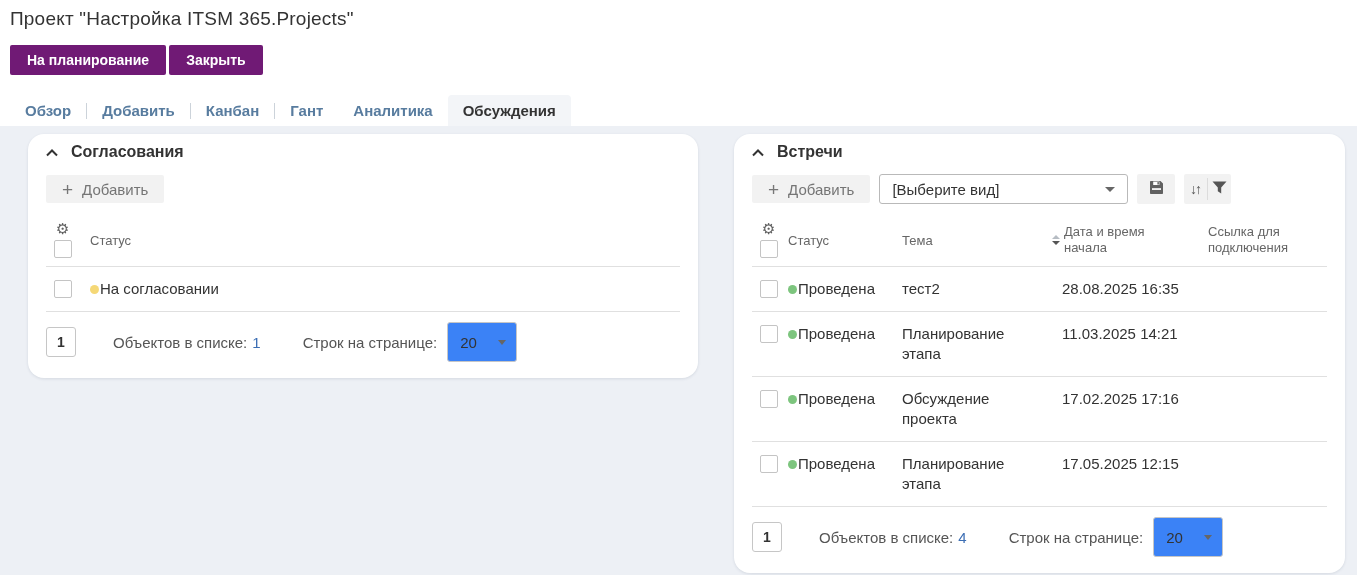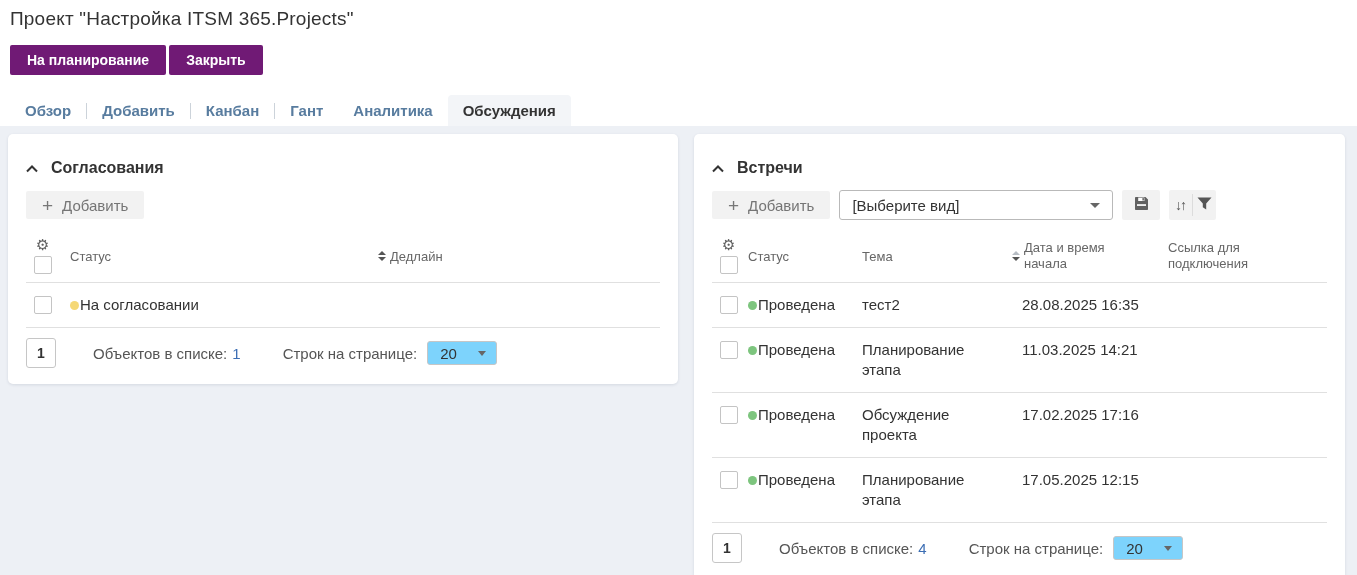--- a/index.html
+++ b/index.html
@@ -16,35 +16,35 @@
   
   .tabs { margin-top:20px; display:flex; align-items:stretch; height:31px; }
   .tab { display:flex; align-items:center; padding:0 15px; font-size:15px; font-weight:700;
     color:#587c9f; cursor:pointer; }
   .tab.active { background:#f3f5f8; color:#333; border-radius:4px 4px 0 0; }
   .tab-sep { width:1px; height:16px; background:#ccd3da; align-self:center; }
 
   
   .content { background:#edf0f5; padding:8px 12px 18px 8px; display:flex; gap:16px;
     align-items:flex-start; height:calc(575px - 121px); }
-  .panel { background:#fff; border-radius:5px; box-shadow:0 1px 3px rgba(40,60,90,.12);
-    padding-top:24px; }
+  .panel { background:#fff; border-radius:16px; box-shadow:0 1px 3px rgba(40,60,90,.12);
+    padding-top:8px;margin-left:20px; }
   .panel-approvals { width:670px; }
   .panel-meetings { flex:1; }
 
   .panel-head { display:flex; align-items:center; gap:13px; padding:0 18px; height:20px; }
   .chevron-btn { background:none; border:none; cursor:pointer; display:flex; padding:0; }
   .panel-title { font-size:16px; font-weight:700; color:#333; }
 
   .toolbar { margin-top:12px; padding:0 18px; display:flex; align-items:center; gap:9px; height:30px; }
   .add-btn { display:inline-flex; align-items:center; gap:9px; background:#f2f2f2; border:none;
     font-family:inherit; color:#757575; font-size:15px; height:28px; padding:0 16px;
     border-radius:2px; cursor:pointer; }
   .add-btn .plus { font-size:19px; line-height:1; color:#777; font-weight:400; }
-  .view-select { width:274px; height:30px; border:1px solid #b9b9b9; border-radius:3px;
+  .view-select { width:249px; height:30px; border:1px solid #b9b9b9; border-radius:3px;
     background:#fff; display:flex; align-items:center; justify-content:space-between;
     padding:0 12px; font-size:15px; color:#333; cursor:pointer; }
   .caret-down { width:0; height:0; border-left:5px solid transparent; border-right:5px solid transparent;
     border-top:5px solid #666; }
   .icon-btn { height:30px; background:#f2f2f2; border:none; border-radius:2px; cursor:pointer;
     display:flex; align-items:center; justify-content:center; }
   .save-btn { width:38px; }
   .btn-group { display:flex; align-items:stretch; background:#f2f2f2; border-radius:2px; height:30px; }
   .btn-group .icon-btn { width:23px; background:transparent; border-radius:0; }
   .btn-group .v-div { width:1px; background:#dcdcdc; margin:4px 0; }
@@ -79,22 +79,22 @@
   .date-cell { padding-left:10px; line-height:20px; }
 
   
   .pager { display:flex; align-items:center; padding:10px 18px 16px; font-size:15px; color:#555; }
   .page-num { width:30px; height:30px; border:1px solid #c6c6c6; border-radius:3px; background:#fff;
     display:flex; align-items:center; justify-content:center; font-size:14px; font-weight:700;
     color:#333; cursor:pointer; font-family:inherit; }
   .objects { margin-left:37px; }
   .count { color:#3c6eb4; margin-left:5px; }
   .rows-label { margin-left:42px; }
-  .rows-select { margin-left:10px; width:70px; height:24px; border:1px solid #c6c6c6; border-radius:3px;
-    background:#7dd3fc; display:flex; align-items:center; justify-content:space-between;
+  .rows-select { margin-left:10px; width:70px; height:40px; border:1px solid #c6c6c6; border-radius:3px;
+    background:#3b82f6; display:flex; align-items:center; justify-content:space-between;
     padding:0 10px 0 12px; font-size:15px; color:#333; cursor:pointer; }
   .rows-select .caret-down { border-left-width:4px; border-right-width:4px; }
 </style>
 </head>
 <body>
 
 <div class="page-header">
   <h1 class="page-title">Проект "Настройка ITSM 365.Projects"</h1>
 
   <div class="action-row">
@@ -135,27 +135,20 @@
         <span>Добавить</span>
       </button>
     </div>
 
     <div class="thead grid-approvals">
       <div class="col-config">
         <span class="gear">⚙︎</span>
         <span class="checkbox"></span>
       </div>
       <div>Статус</div>
-      <div class="th-sortable">
-        <span class="sort-icon">
-            <span class="tri-up"></span>
-            <span class="tri-down"></span>
-          </span>
-        <span>Дедлайн</span>
-      </div>
     </div>
     <hr class="row-div">
 
     <div class="trow grid-approvals">
       <div class="col-config">
           <span class="checkbox"></span>
         </div>
       <div class="status-cell">
         <span class="dot dot-yellow"></span>
         <span>На согласовании</span>

